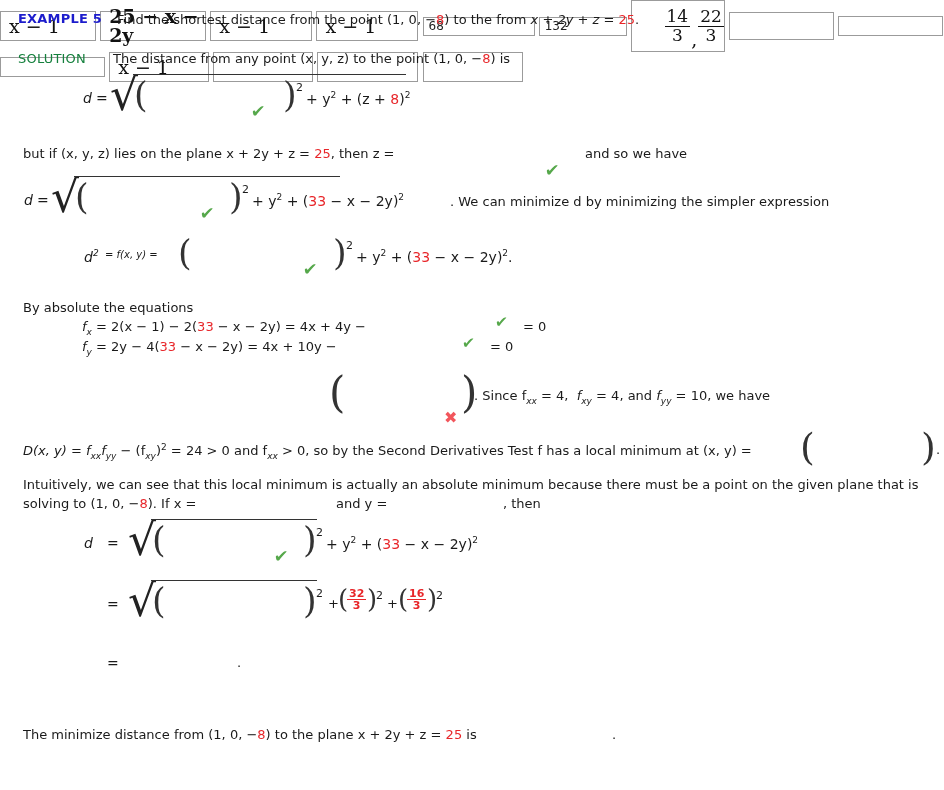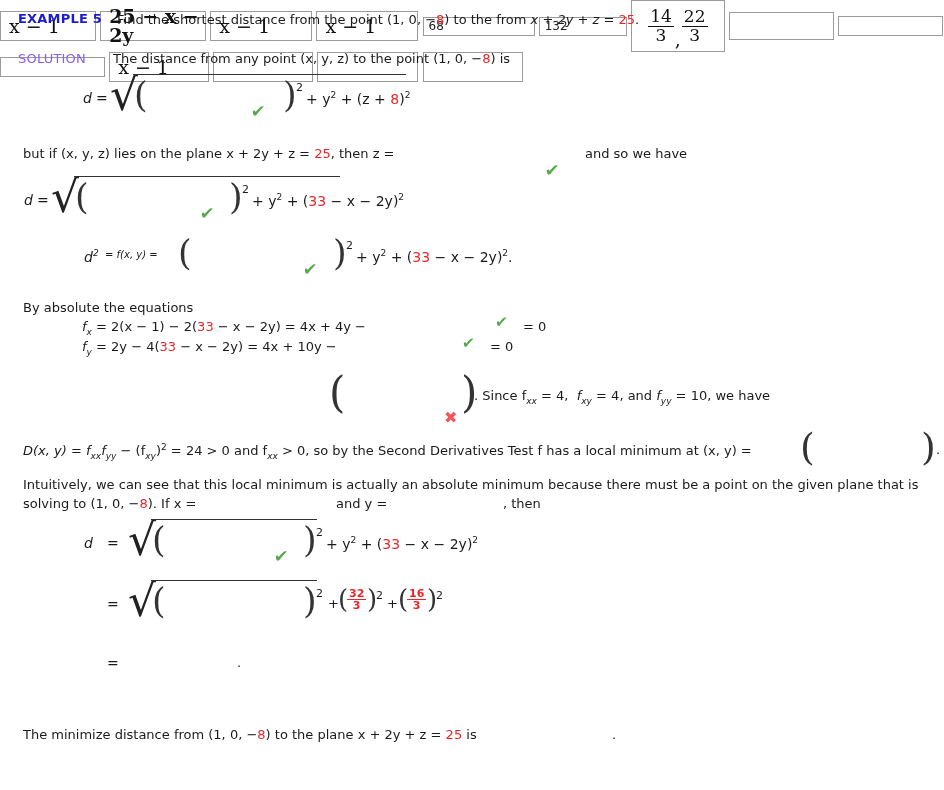--- a/index.html
+++ b/index.html
@@ -5,21 +5,21 @@
   html,body{margin:0;padding:0;}
   body{
     width:944px;height:790px;background:#ffffff;
     font-family:"DejaVu Sans","Liberation Sans",sans-serif;
     font-size:13px;color:#1a1a1a;position:relative;overflow:hidden;
   }
   .page{position:relative;width:944px;height:790px;}
   .abs{position:absolute;white-space:nowrap;}
 
   .lbl-example{font-weight:bold;color:#1c1ccc;font-size:13px;letter-spacing:.2px;}
-  .lbl-solution{color:#8b5cf6;font-size:13px;letter-spacing:.2px;}
+  .lbl-solution{color:#15803d;font-size:13px;letter-spacing:.2px;}
   .txt{font-size:13px;color:#1a1a1a;}
   .red{color:#e8262a;}
   .it{font-style:italic;}
   .sup{font-size:9px;vertical-align:super;}
   .sub{font-size:9px;vertical-align:sub;}
 
   
   .box{
     box-sizing:border-box;border:1px solid #9b9b9b;background:#fff;
     display:inline-block;vertical-align:middle;
@@ -115,20 +115,21 @@
   <div class="box" style="left:88px;top:182px;width:102px;height:30px;">
     <div class="box-in">x − 1</div>
   </div>
   <div class="abs mark check" style="left:200px;top:205px;">✔</div>
   <div class="paren" style="left:229px;top:180px;font-size:35px;">)</div>
   <div class="abs txt" style="left:242px;top:183px;font-size:11px;">2</div>
   <div class="abs txt" style="left:252px;top:192px;font-size:14px;">
     <span>+ y</span><span class="sup">2</span>
     <span>+ (</span><span class="red">33</span><span> − x − 2y)</span><span class="sup">2</span>
   </div>
+  <div class="abs txt" style="left:450px;top:194px;">.  We can minimize d by minimizing the simpler expression</div>
 
   
   <div class="abs it txt" style="left:84px;top:248px;font-size:14px;">
     <span>d</span><span class="sup">2</span>
   </div>
   <div class="abs txt" style="left:105px;top:249px;font-size:10px;">
     <span class="it">= f(x, y) =</span>
   </div>
   <div class="paren" style="left:178px;top:236px;font-size:35px;">(</div>
   <div class="box" style="left:192px;top:238px;width:102px;height:30px;">
@@ -163,21 +164,21 @@
   </div>
   <div class="box" style="left:368px;top:333px;width:88px;height:19px;">
     <div class="box-in small">132</div>
   </div>
   <div class="abs mark check" style="left:462px;top:336px;font-size:15px;">✔</div>
   <div class="abs txt" style="left:490px;top:339px;">= 0</div>
 
   
   <div class="paren" style="left:329px;top:372px;font-size:42px;">(</div>
   <div class="box" style="left:343px;top:363px;width:94px;height:52px;">
-    <div class="box-in" style="padding-left:0;justify-content:center;gap:1px;">
+    <div class="box-in" style="padding-left:0;justify-content:flex-end;gap:1px;">
       <span class="frac blk">
         <span class="num">14</span>
         <span class="den">3</span>
       </span>
       <span style="align-self:flex-end;padding-bottom:2px;">,</span>
       <span class="frac blk">
         <span class="num">22</span>
         <span class="den">3</span>
       </span>
     </div>

